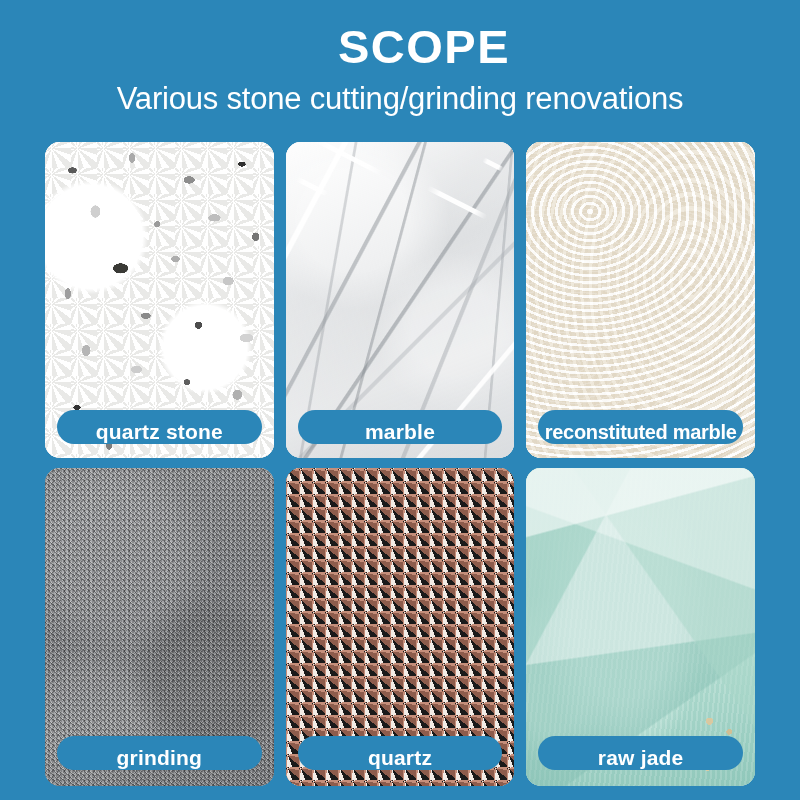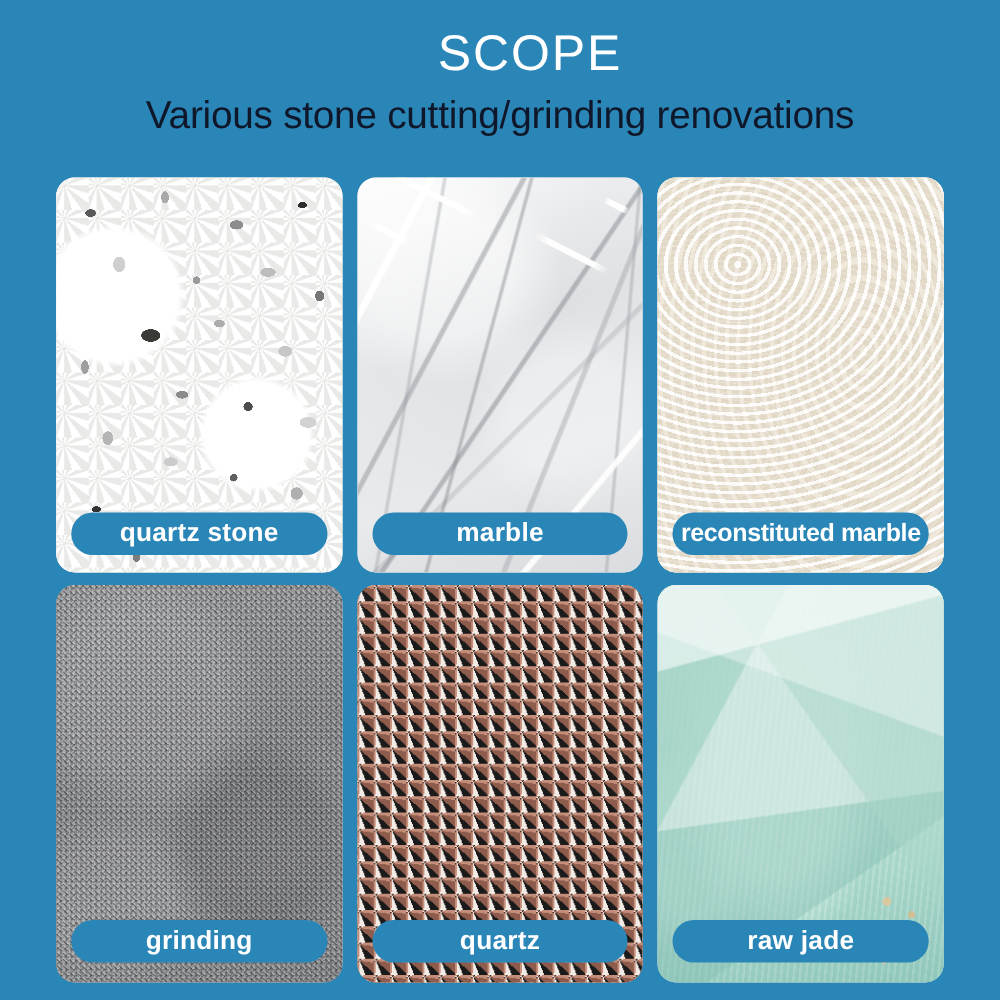--- a/index.html
+++ b/index.html
@@ -9,28 +9,28 @@
     font-family:"Liberation Sans", sans-serif;
     overflow:hidden;
     position:relative;
   }
   .page { width:800px; height:800px; position:relative; }
 
   
   .header { width:100%; padding-top:22px; text-align:center; }
   .title {
     color:#ffffff;
-    font-size:40px;
-    font-weight:normal;
+    font-size:47px;
+    font-weight:bold;
     letter-spacing:1.5px;
     line-height:1.05;
     margin-left:48px;
   }
   .subtitle {
-    color:#0f172a;
+    color:#ffffff;
     font-size:31px;
     font-weight:normal;
     line-height:1.2;
     margin-top:9px;
     letter-spacing:-0.2px;
   }
 
   
   .grid {
     position:absolute;
@@ -52,21 +52,21 @@
 
   
   .pill {
     position:absolute;
     left:12px; right:12px;
     bottom:14px;
     height:34px;
     background:#2b86b8;
     border-radius:18px;
     display:flex;
-    align-items:center;
+    align-items:flex-end;
     justify-content:center;
   }
   .pill-text {
     color:#ffffff;
     font-weight:bold;
     font-size:21px;
     white-space:nowrap;
     letter-spacing:0.2px;
   }
   .pill.long .pill-text { font-size:20px; letter-spacing:-0.3px; }

